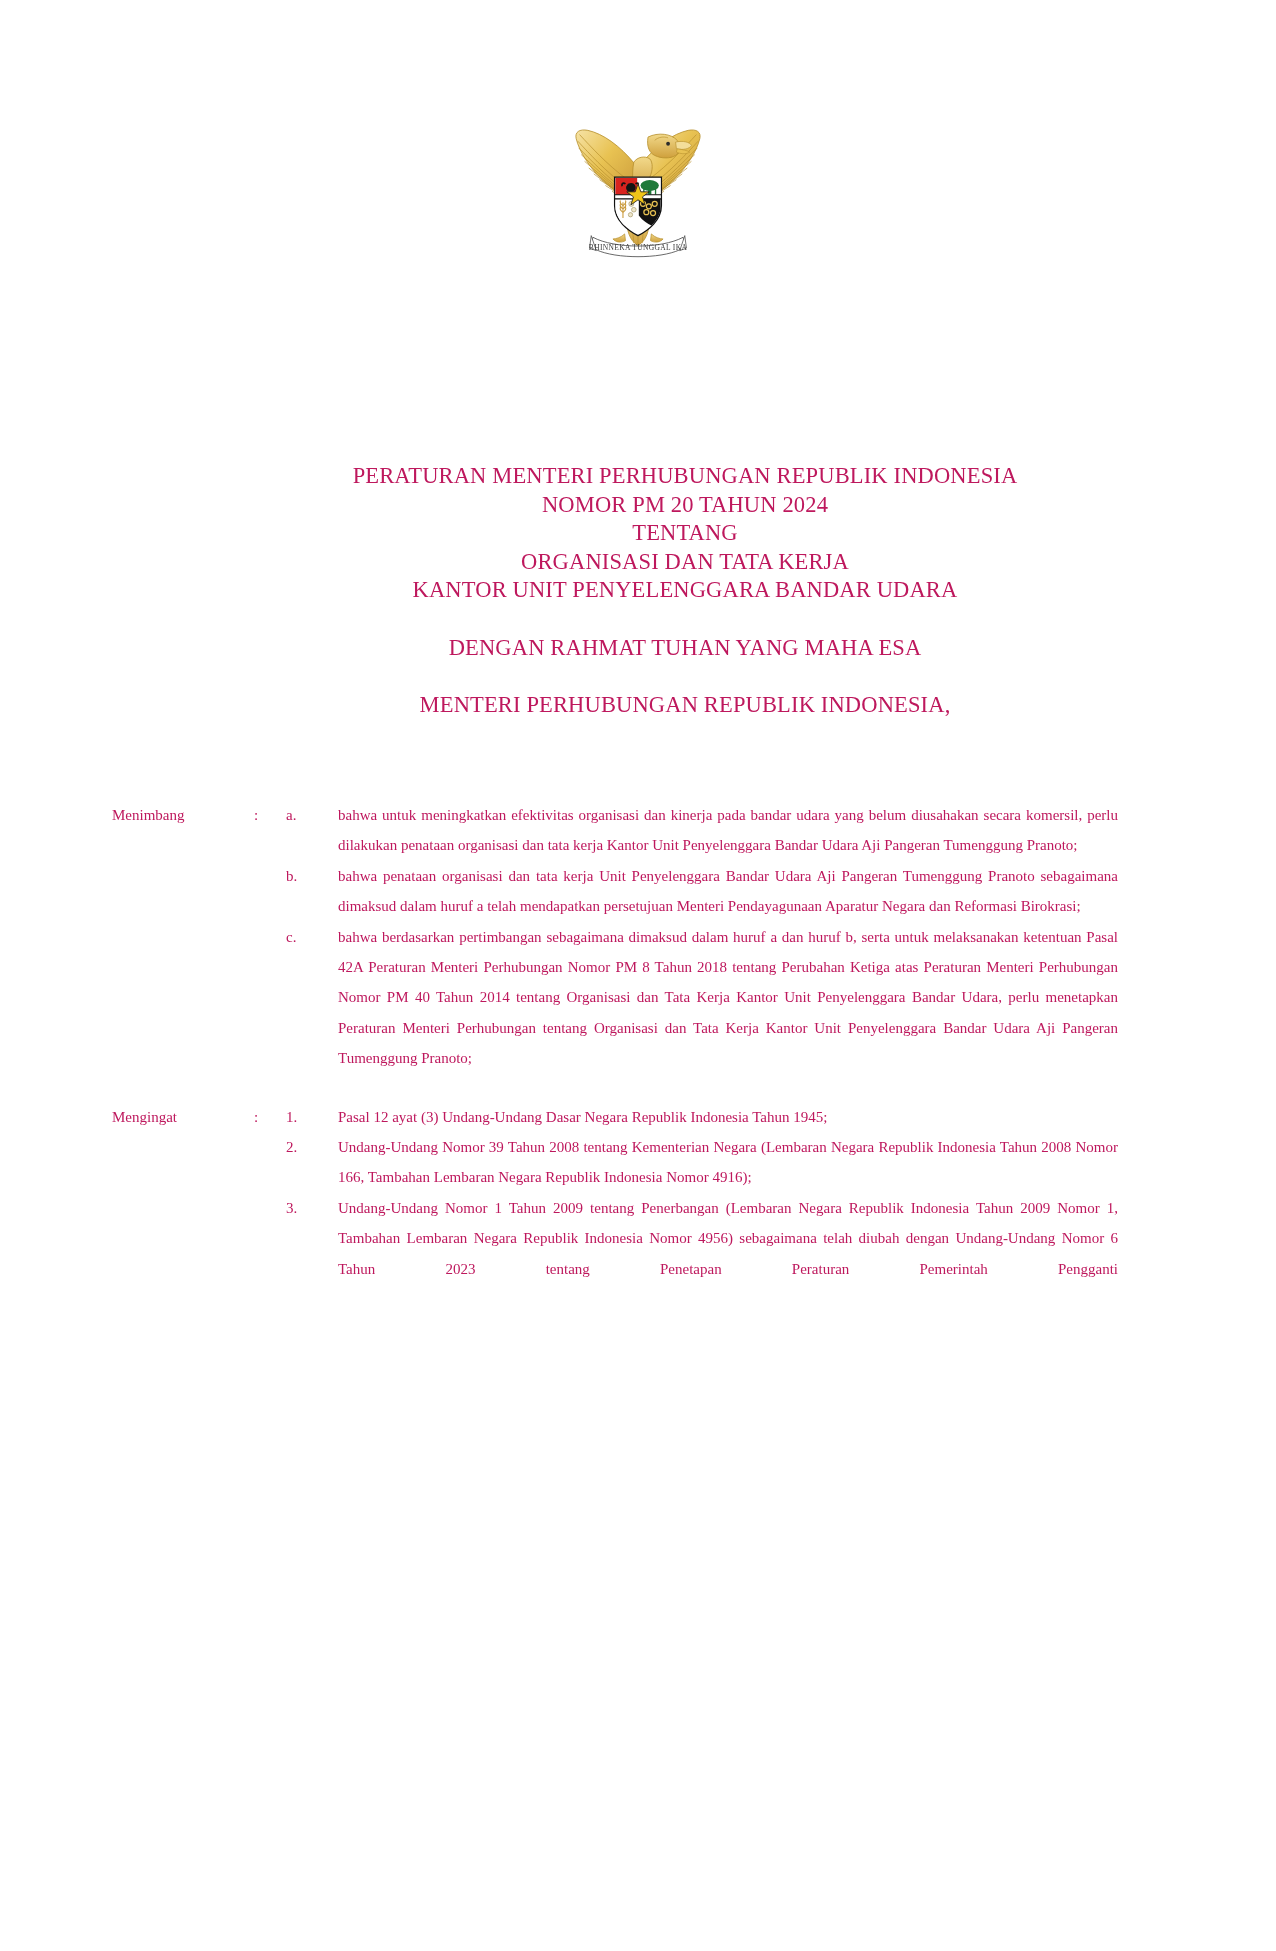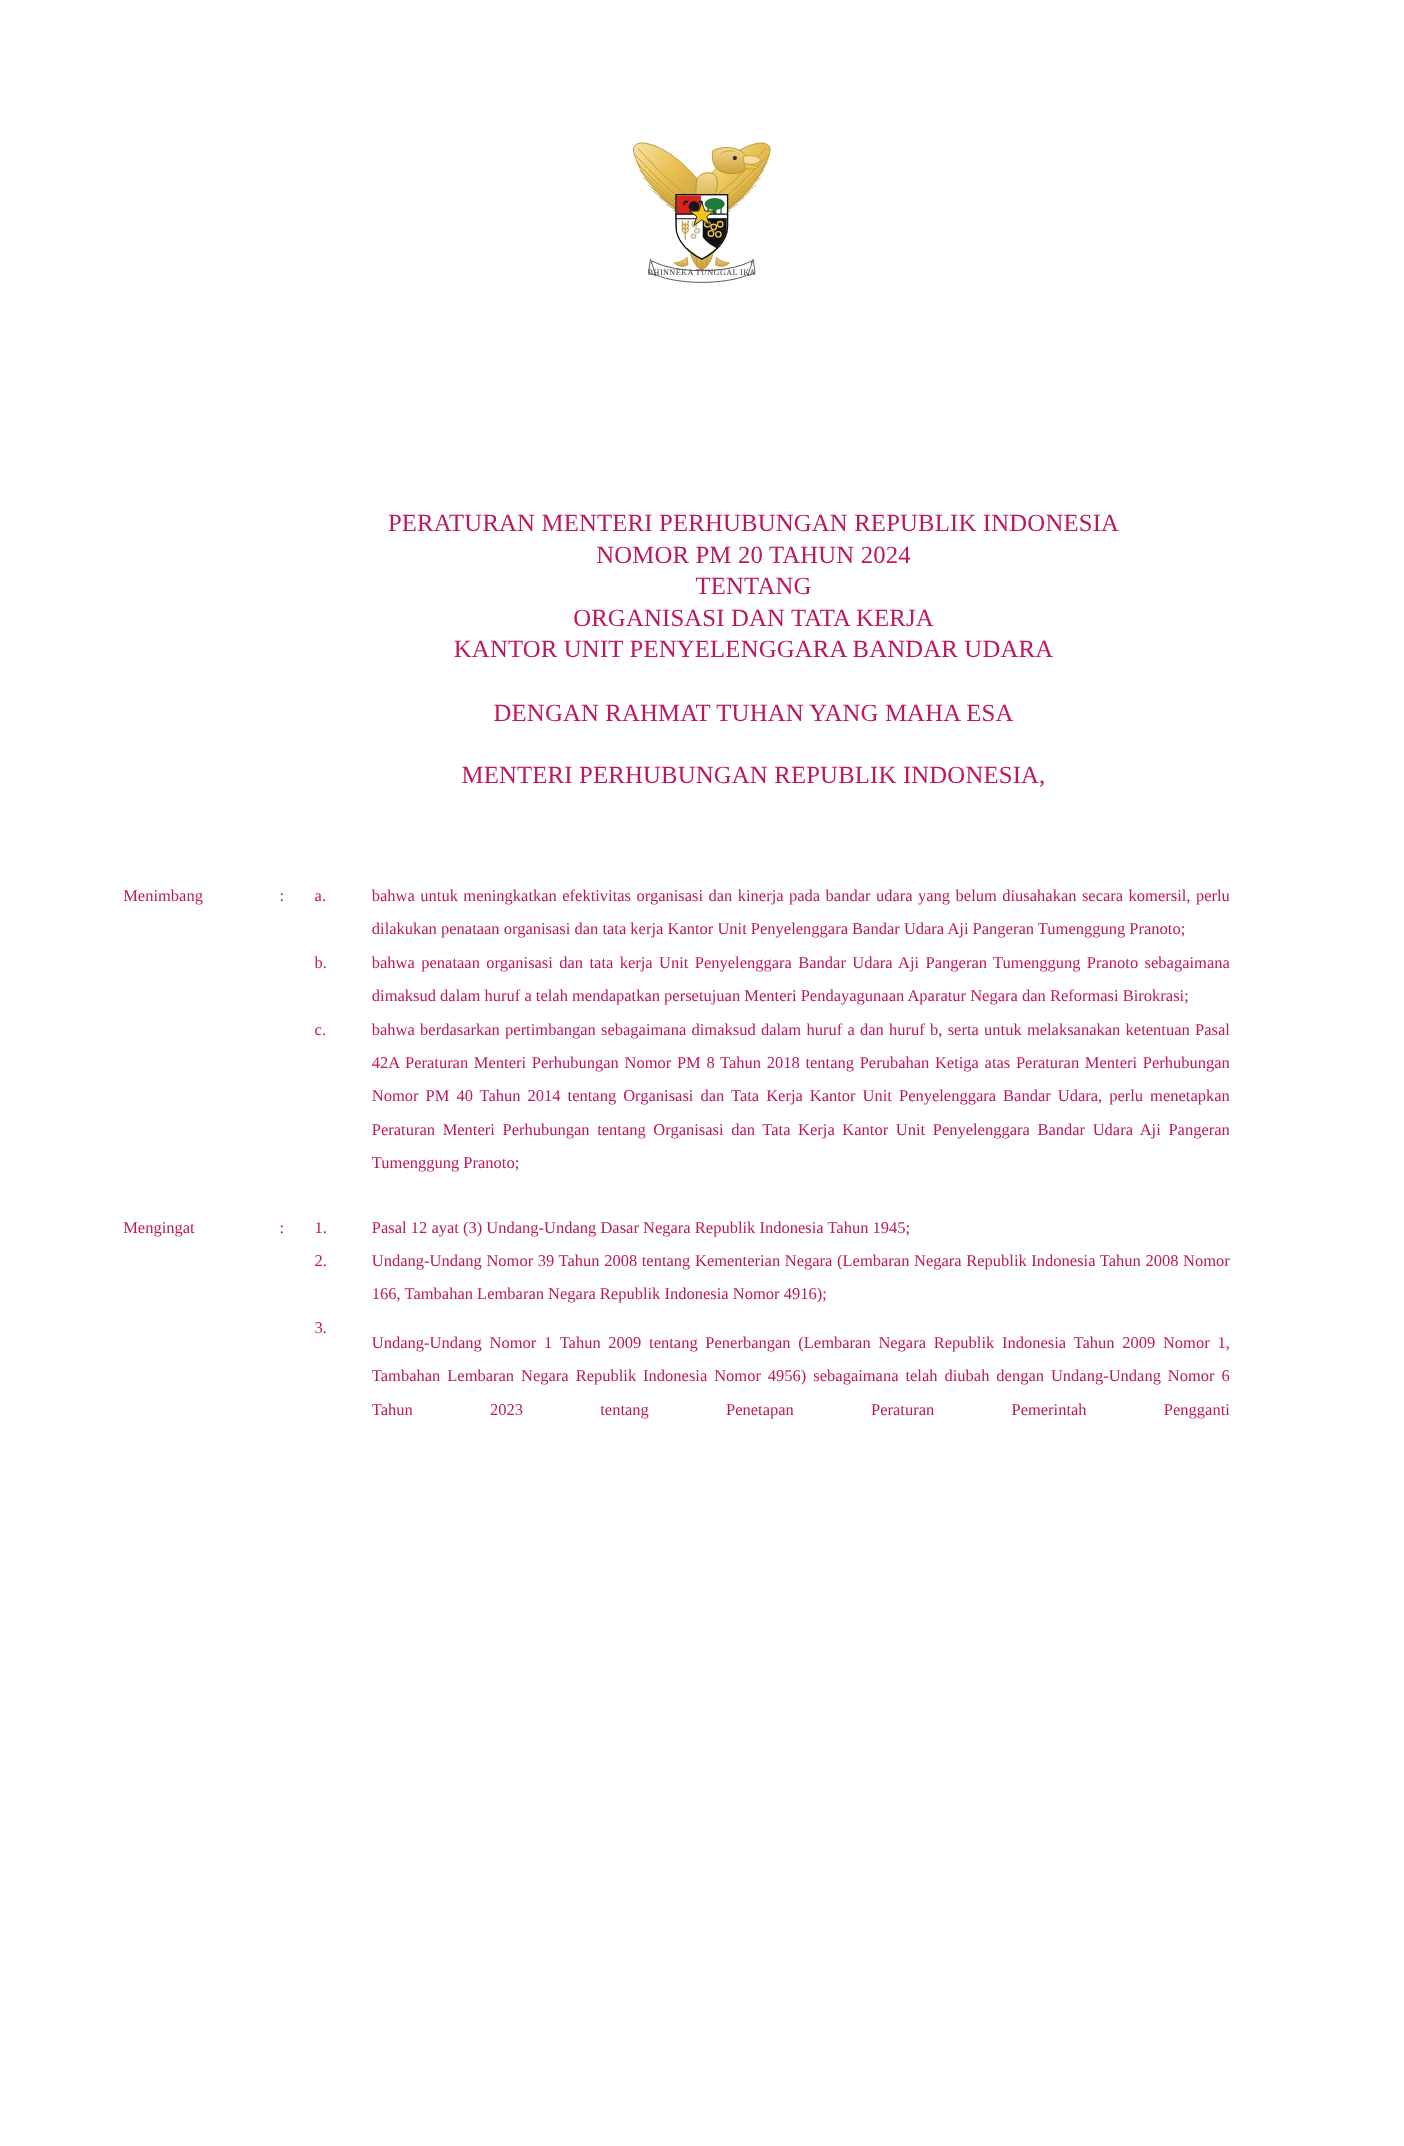--- a/index.html
+++ b/index.html
@@ -94,21 +94,20 @@
   }
   .item-text {
     flex: 1 1 auto;
     text-align: justify;
     text-justify: inter-word;
     hyphens: none;
   }
   
   .item-text.justify-all {
     text-align-last: justify;
-    margin-top: 13px;
   }
 </style>
 </head>
 <body>
 
 <div class="page">
 
   <div class="emblem-wrap">
     <svg class="emblem" viewBox="0 0 200 182" aria-hidden="true">
       <defs>

